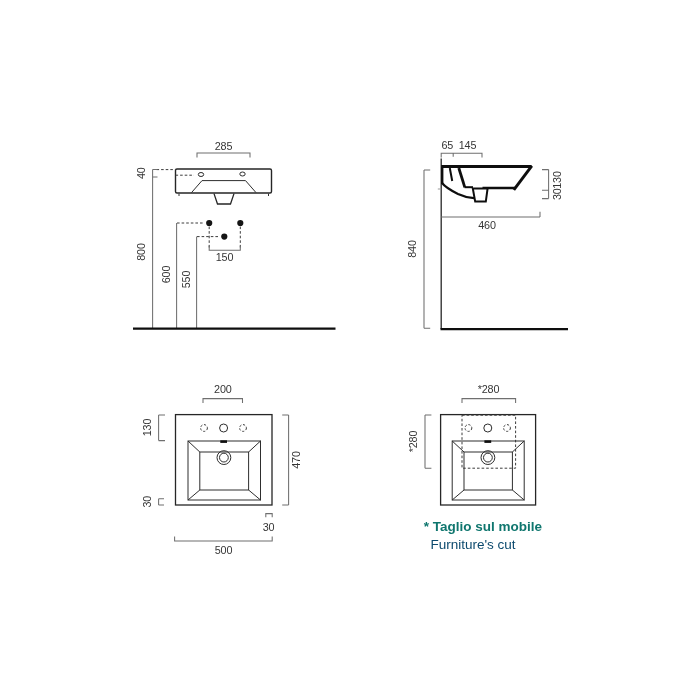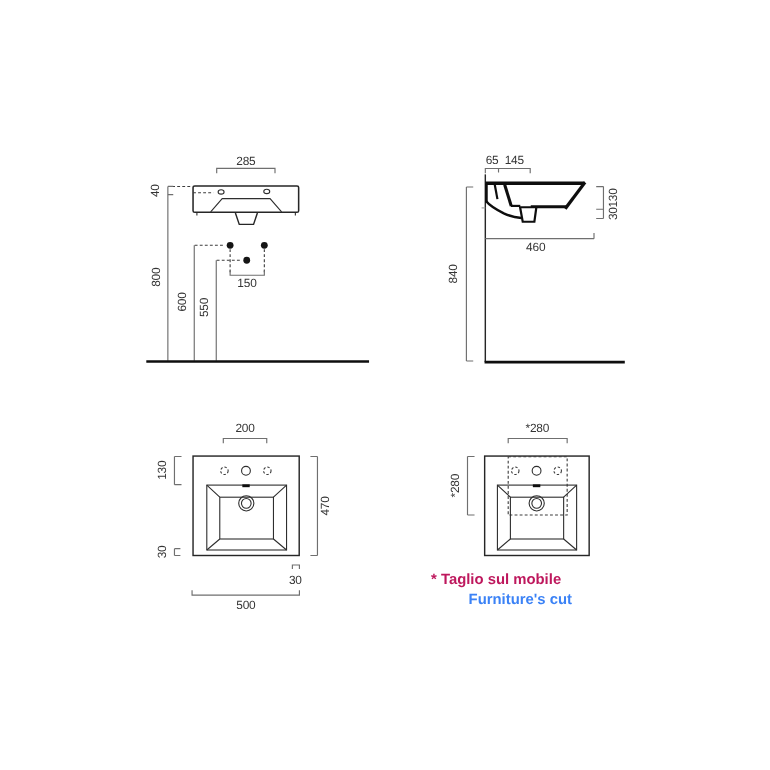--- a/index.html
+++ b/index.html
@@ -8,24 +8,24 @@
   svg text{font-family:"Liberation Sans",sans-serif;font-size:10.8px;fill:#353535;letter-spacing:-0.2px;}
   .obj{stroke:#262626;fill:none;stroke-width:1.3;}
   .obj-fill{stroke:#262626;fill:#ffffff;stroke-width:1.4;}
   .obj-thin{stroke:#2e2e2e;fill:none;stroke-width:1;}
   .dim{stroke:#6f6f6f;fill:none;stroke-width:1.05;}
   .dash{stroke:#3c3c3c;stroke-dasharray:2.6 2;stroke-width:1;fill:none;}
   .dashc{stroke:#3c3c3c;stroke-dasharray:2.2 1.7;stroke-width:1;fill:none;}
   .thick{stroke:#0e0e0e;fill:none;}
   .ground{stroke:#0e0e0e;stroke-width:2.3;fill:none;}
   .dot{fill:#151515;stroke:none;}
-  .caption-it{position:absolute;left:376px;top:519px;width:150px;text-align:center;
-              font-weight:700;font-size:13.5px;color:#be185d;}
+  .caption-it{position:absolute;left:408px;top:519px;width:150px;text-align:center;
+              font-weight:700;font-size:13.5px;color:#0f766e;}
   .caption-en{position:absolute;left:398px;top:537px;width:150px;text-align:center;
-              font-weight:700;font-size:13.5px;color:#3b82f6;}
+              font-weight:400;font-size:13.5px;color:#0c4a6e;}
 </style>
 </head>
 <body>
 
 <div id="canvas">
 
   <svg width="700" height="700" viewBox="0 0 700 700">
 
     <g>
       <text x="203.5" y="150" text-anchor="middle">285</text>

